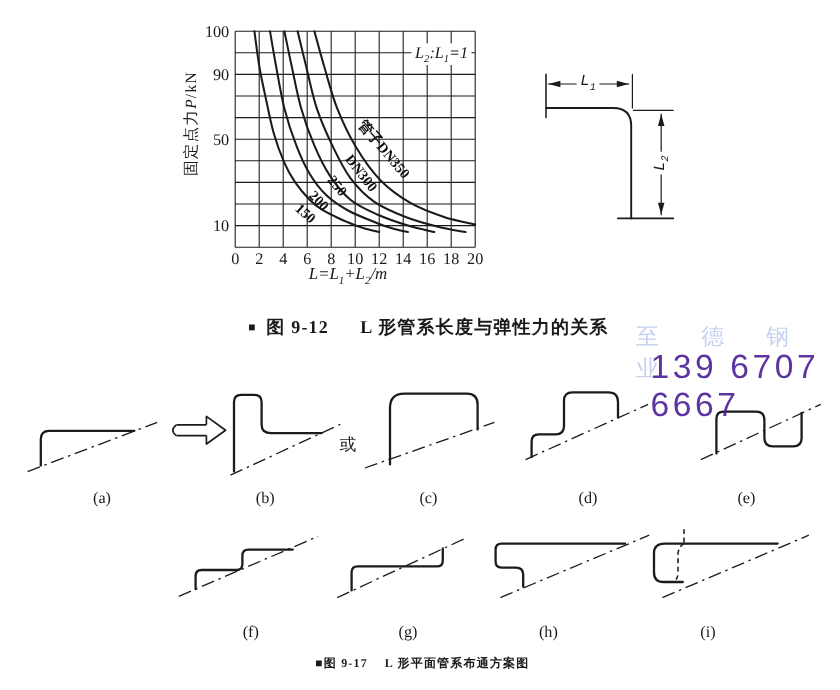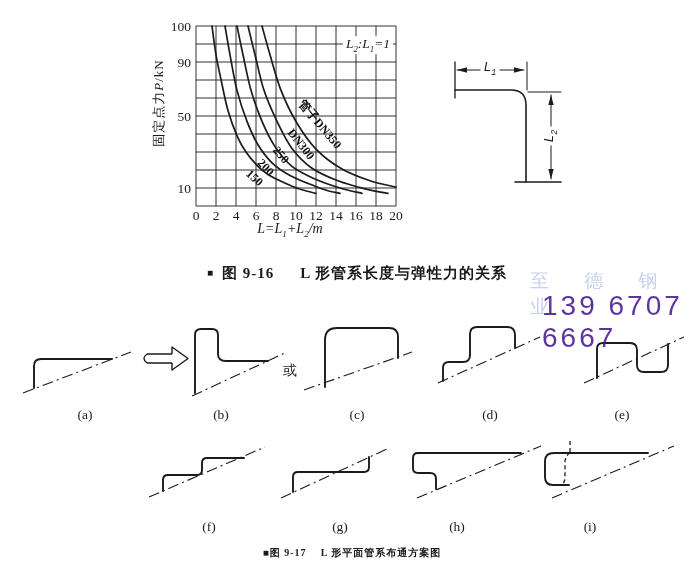--- a/index.html
+++ b/index.html
@@ -137,21 +137,21 @@
 
   <div class="ov yaxis-title" style="left:159px;top:103px"><span>固定点力</span><i class="ital">P</i><span>/kN</span></div>
 
   <div class="ov xaxis-title ital" style="left:290px;top:230px"><span>L=L</span><sub>1</sub><span>+L</span><sub>2</sub><span>/m</span></div>
 
   <div class="ov annot ital" style="left:352px;top:45px"><span>L</span><sub>2</sub><span>:L</span><sub>1</sub><span>=1</span></div>
 
   <div class="ov dimlab ital" style="left:490px;top:69px"><span>L</span><sub>1</sub></div>
   <div class="ov dimlab rot ital" style="left:551px;top:136px"><span>L</span><sub>2</sub></div>
 
-  <div class="ov caption" style="left:357px;top:273px"><span class="bullet">■</span><span>图 9-16</span><span class="gap"></span><span>L 形管系长度与弹性力的关系</span></div>
+  <div class="ov caption" style="left:357px;top:273px"><span class="bullet">■</span><span>图 9-12</span><span class="gap"></span><span>L 形管系长度与弹性力的关系</span></div>
 
   <div class="ov caption2" style="left:352px;top:553px"><span class="bullet">■</span><span>图 9-17</span><span class="gap"></span><span>L 形平面管系布通方案图</span></div>
 
   <div class="wm wm1">至 德 钢 业</div>
   <div class="wm wm2">139 6707 6667</div>
 
   <div class="ov panel-label" style="left:85px;top:415px">(a)</div>
   <div class="ov panel-label" style="left:221px;top:415px">(b)</div>
   <div class="ov panel-label" style="left:357px;top:415px">(c)</div>
   <div class="ov panel-label" style="left:490px;top:415px">(d)</div>

